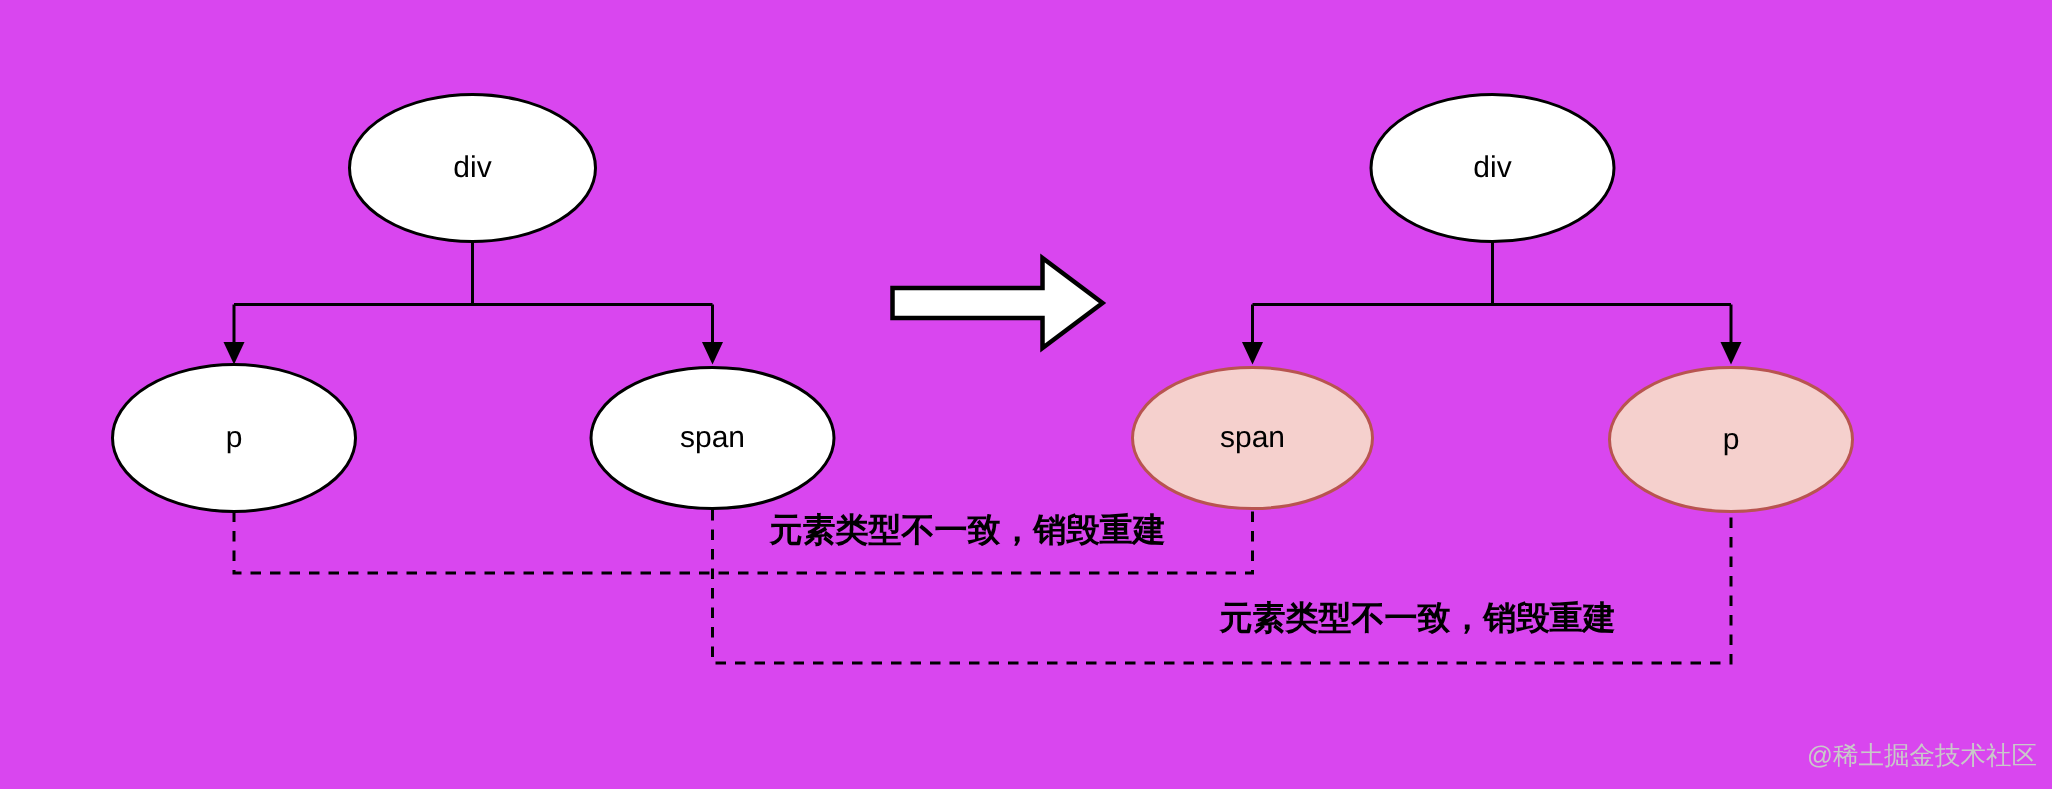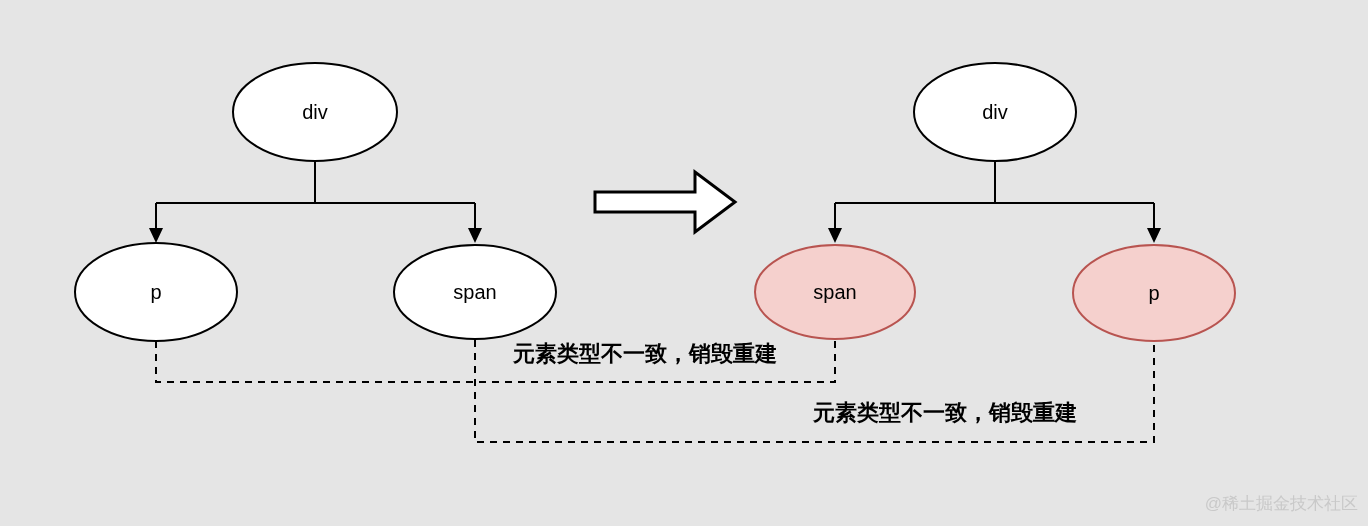--- a/index.html
+++ b/index.html
@@ -5,21 +5,21 @@
   html, body {
     margin: 0;
     padding: 0;
     background: #ffffff;
     font-family: "Liberation Sans", sans-serif;
   }
   .canvas-wrap {
     position: relative;
     width: 1368px;
     height: 526px;
-    background: #e5e5e5;
+    background: #d946ef;
     overflow: hidden;
   }
   svg text {
     font-family: "Liberation Sans", sans-serif;
   }
   .node-label {
     font-size: 20px;
     fill: #000000;
   }
   .diff-label {

